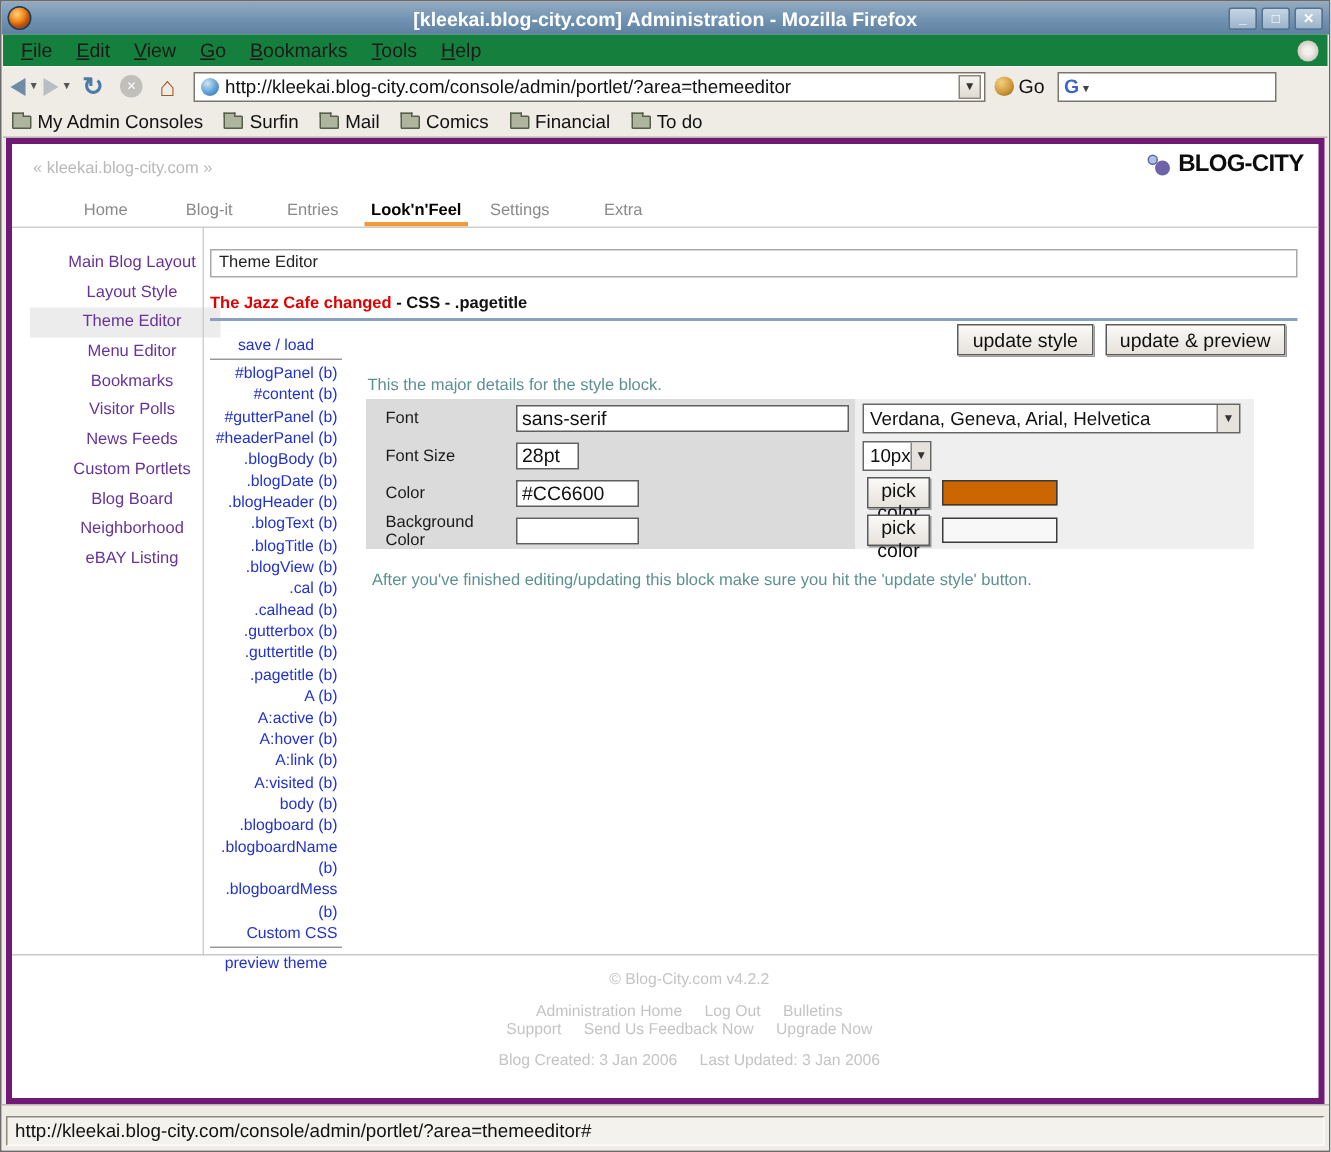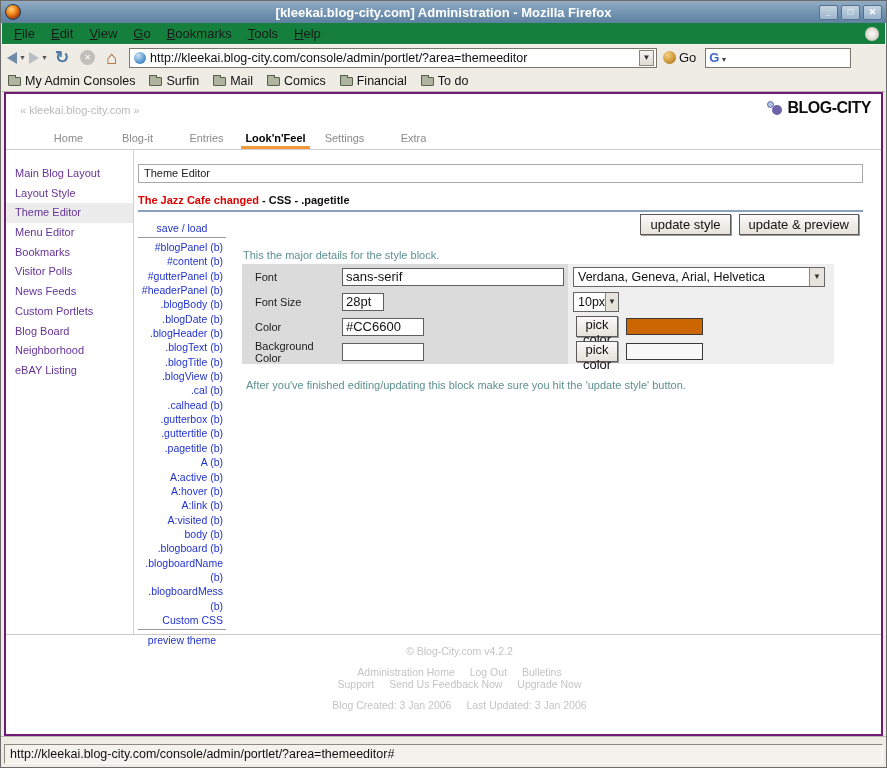--- a/index.html
+++ b/index.html
@@ -61,35 +61,35 @@
   .bookmarksbar { position:absolute; left:1px; right:1px; top:69px; height:22px; background:#EFEBE5;
     border-bottom:1px solid #B8B4AC; display:flex; align-items:center; padding-left:6px; gap:14px; }
   .bm-item { display:flex; align-items:center; gap:4px; }
   .folder { position:relative; width:13px; height:9px; background:#AEB49E; border:1px solid #555F4A; border-radius:1px; margin-top:2px; }
   .folder::before { content:""; position:absolute; top:-3px; left:-1px; width:6px; height:2px;
     background:#AEB49E; border:1px solid #555F4A; border-bottom:none; }
   .bm-label { font-size:12.5px; color:#111; }
 
   
   .viewport { position:absolute; left:3px; right:3px; top:91px; bottom:31px; background:#FFFFFF;
-    border:2px solid #701a75; overflow:hidden; font-size:11px; }
+    border:4px solid #701a75; overflow:hidden; font-size:11px; }
 
   .site-label { position:absolute; left:14px; top:10px; color:#B9B9B9; font-size:11px; }
   .logo { position:absolute; right:10px; top:5px; display:flex; align-items:center; gap:6px; }
   .logo-orb { position:relative; width:16px; height:16px; }
   .logo-orb .orb-big { position:absolute; right:0; bottom:1px; width:10px; height:10px; border-radius:50%; background:#6E62A8; }
   .logo-orb .orb-small { position:absolute; left:1px; top:1px; width:7px; height:7px; border-radius:50%; background:#A9C2E2; border:1px solid #6E62A8; }
   .logo-text { font-size:16px; font-weight:900; letter-spacing:-0.5px; color:#0D0D0D; }
 
   .tabs { position:absolute; left:28px; top:37px; display:flex; height:18px; }
   .tab { width:69px; text-align:center; font-size:11px; color:#8A8A8A; padding-top:1px; }
   .tab.active { color:#000; font-weight:bold; border-bottom:3px solid #F19A37; }
   .tabs-line { position:absolute; left:0; right:0; top:55px; height:1px; background:#CFCFCF; }
 
-  .sidebar { position:absolute; left:0; top:70px; width:127px; }
+  .sidebar { position:absolute; left:12px; top:70px; width:127px;text-align:center; }
   .side-item { height:19.7px; line-height:19.7px; padding-left:9px; font-size:11px; color:#663399; }
   .side-item.current { background:#ECECEC; }
   .vline { position:absolute; left:127px; top:55px; width:1px; height:486px; background:#D0D0D0; }
 
   .portlet-title { position:absolute; left:132px; top:70px; width:725px; height:19px;
     border:1px solid #A9A9A9; line-height:17px; padding-left:5px; font-size:11px; color:#222; }
 
   .heading { position:absolute; left:132px; top:100px; width:725px; padding-bottom:4px;
     border-bottom:2px solid #8BA0BC; font-size:11px; font-weight:bold; }
   .heading .red { color:#E00000; }

